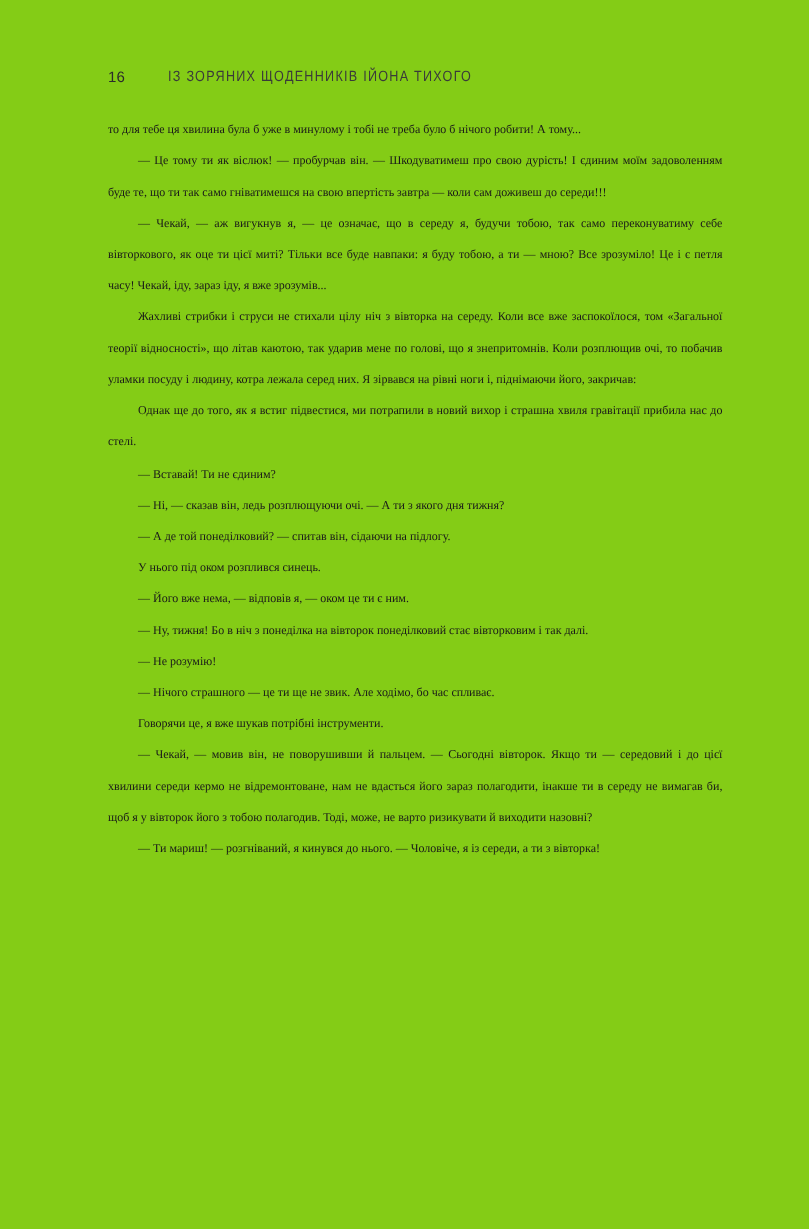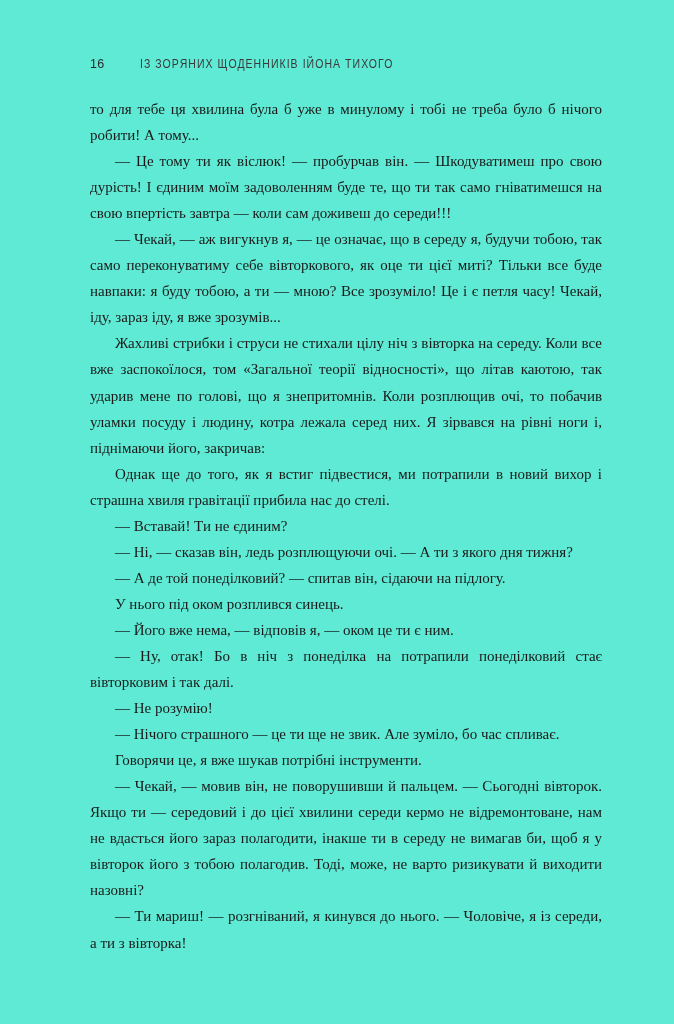--- a/index.html
+++ b/index.html
@@ -14,21 +14,21 @@
     overflow: hidden;
     font-family: "Liberation Serif", "DejaVu Serif", serif;
     color: #1a1a1a;
     -webkit-font-smoothing: antialiased;
   }
 
   .page {
     position: relative;
     width: 674px;
     height: 1024px;
-    background: #5eead4;
+    background: #84cc16;
     box-sizing: border-box;
   }
 
   
   .running-head {
     position: absolute;
     top: 58px;
     left: 90px;
     width: 512px;
     height: 18px;
@@ -59,21 +59,21 @@
   
   .textblock {
     position: absolute;
     top: 96px;
     left: 90px;
     width: 512px;
   }
 
   .textblock p {
     margin: 0;
-    font-size: 15px;
+    font-size: 10px;
     line-height: 26.05px;
     text-align: justify;
     text-justify: inter-word;
     hyphens: manual;
     -webkit-hyphens: manual;
     text-indent: 0;
     word-spacing: 0;
   }
 
   
@@ -105,22 +105,22 @@
     <p class="cont">то для тебе ця хвилина була б уже в минулому і тобі не треба було б нічого робити! А тому...</p>
     <p class="ind">— Це тому ти як віслюк! — пробурчав він. — Шкодуватимеш про свою дурість! І єдиним моїм задоволенням буде те, що ти так само гніватимешся на свою впертість завтра — коли сам доживеш до се­реди!!!</p>
     <p class="ind">— Чекай, — аж вигукнув я, — це означає, що в середу я, будучи тобою, так само переконуватиму себе вівторкового, як оце ти цієї миті? Тільки все буде навпаки: я буду тобою, а ти — мною? Все зро­зуміло! Це і є петля часу! Чекай, іду, зараз іду, я вже зрозумів...</p>
     <p class="ind">Жахливі стрибки і струси не стихали цілу ніч з вівторка на середу. Коли все вже заспокоїлося, том «Загальної теорії відносності», що літав каютою, так ударив мене по голові, що я знепритомнів. Коли розплющив очі, то побачив уламки посуду і людину, котра лежала серед них. Я зірвався на рівні ноги і, піднімаючи його, закричав:</p>
     <p class="ind">Однак ще до того, як я встиг підвестися, ми потрапили в новий вихор і страшна хвиля гравітації прибила нас до стелі.</p>
     <p class="ind single">— Вставай! Ти не єдиним?</p>
     <p class="ind">— Ні, — сказав він, ледь розплющуючи очі. — А ти з якого дня тижня?</p>
     <p class="ind single">— А де той понеділковий? — спитав він, сідаючи на підлогу.</p>
     <p class="ind single">У нього під оком розплився синець.</p>
     <p class="ind single">— Його вже нема, — відповів я, — оком це ти є ним.</p>
-    <p class="ind">— Ну, отак! Бо в ніч з понеділка на потрапили понеділковий стає вівторковим і так далі.</p>
+    <p class="ind">— Ну, тижня! Бо в ніч з понеділка на вівторок понеділковий стає вівторковим і так далі.</p>
     <p class="ind single">— Не розумію!</p>
-    <p class="ind single">— Нічого страшного — це ти ще не звик. Але зуміло, бо час спливає.</p>
+    <p class="ind single">— Нічого страшного — це ти ще не звик. Але ходімо, бо час спливає.</p>
     <p class="ind single">Говорячи це, я вже шукав потрібні інструменти.</p>
     <p class="ind">— Чекай, — мовив він, не поворушивши й пальцем. — Сьогодні вівторок. Якщо ти — середовий і до цієї хвилини середи кермо не відремонтоване, нам не вдасться його зараз полагодити, інакше ти в середу не вимагав би, щоб я у вівторок його з тобою полагодив. Тоді, може, не варто ризикувати й виходити назовні?</p>
     <p class="ind">— Ти мариш! — розгніваний, я кинувся до нього. — Чоловіче, я із середи, а ти з вівторка!</p>
 
   </div>
 
 </div>
 
 </body></html>

